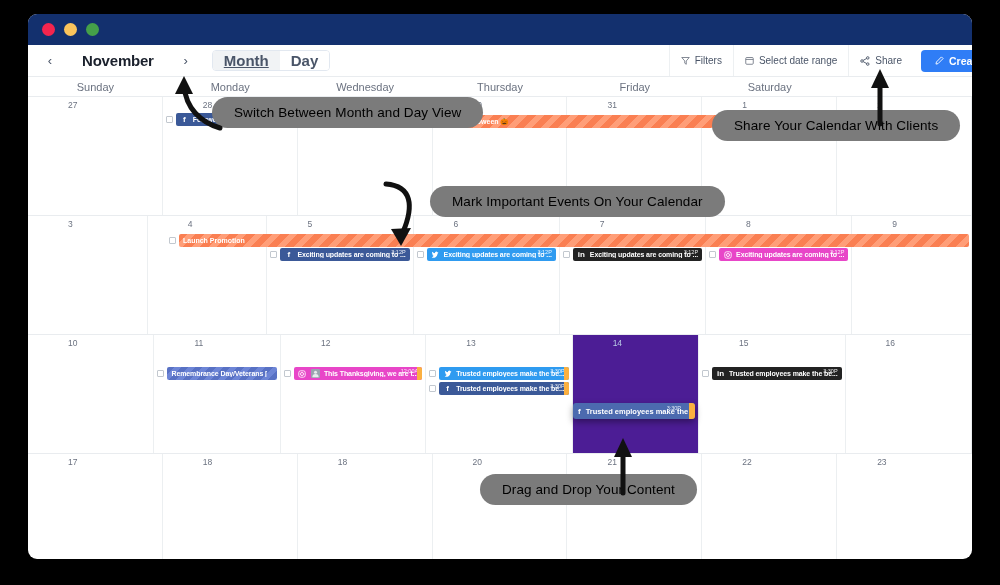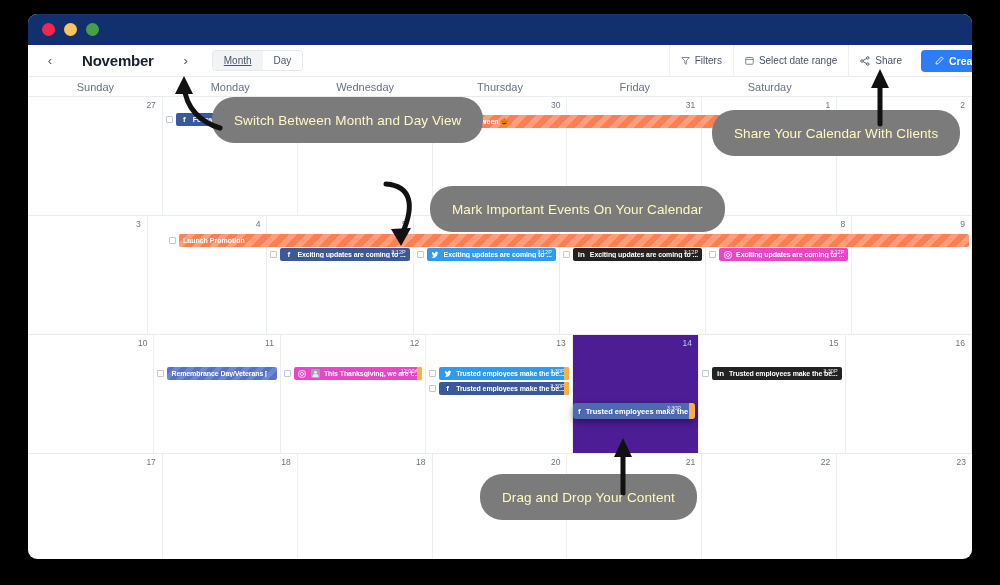--- a/index.html
+++ b/index.html
@@ -49,23 +49,24 @@
   .monthname {
     font-size: 15px; font-weight: bold; color: #1a202c;
     margin: 0 22px; letter-spacing: -0.2px;
   }
   .viewtoggle {
     display: flex; margin-left: 16px;
     border: 1px solid #e2e8f0; border-radius: 4px; overflow: hidden;
     height: 21px;
   }
   .viewtoggle div {
-    padding: 0 11px; font-size: 10px; color: #4a5568;
+    padding: 0 11px; font-size: 15px; color: #4a5568;
     display: flex; align-items: center; cursor: pointer;
     background: #fff;
+    font-weight: bold;
   }
   .viewtoggle div.active {
     background: #f1f3f5; text-decoration: underline;
   }
   .tb-right {
     margin-left: auto; display: flex; align-items: center; height: 100%;
   }
   .tb-item {
     display: flex; align-items: center; gap: 5px;
     font-size: 10px; color: #4a5568;
@@ -104,21 +105,21 @@
   }
   .week:last-child { border-bottom: none; }
   .cell {
     border-right: 1px solid #eceff1;
     position: relative; padding-top: 2px;
   }
   .cell:last-child { border-right: none; }
   .cell.drop { background: #4c1d95; }
   .daynum {
     font-size: 8.5px; color: #6b7280;
-    text-align: right; padding-right: 6px; line-height: 12px;
+    text-align: left; padding-right: 6px; line-height: 12px; padding-left: 40px;
   }
   .cell.drop .daynum { color: #b9cbe6; }
 
   .checkbox {
     width: 7px; height: 7px;
     border: 1px solid #c2c8cf; border-radius: 1px;
     background: #fff; flex: 0 0 auto;
   }
 
   
@@ -180,25 +181,25 @@
     z-index: 40;
   }
   .drag-card .txt { font-size: 7.5px; color: #fff; font-weight: bold; white-space: nowrap; }
   .drag-card .time { position: absolute; right: 14px; top: 2px; font-size: 5.5px; color: #e6ecf8; }
   .drag-card .accent { position: absolute; right: 0; top: 0; bottom: 0; width: 6px; background: #fbb040; }
 
   
   .callout {
     position: absolute; z-index: 60;
     background: #7b7b7b;
-    color: #fef9c3;
+    color: #000000;
     border-radius: 22px;
     font-size: 13.5px;
     display: flex; align-items: center; justify-content: center;
-    padding: 0 22px; height: 46px;
+    padding: 0 22px; height: 31px;
     white-space: nowrap;
     letter-spacing: 0.1px;
   }
   .arrow { position: absolute; z-index: 61; }
 </style>
 </head>
 <body>
 
 <div class="window">
 

